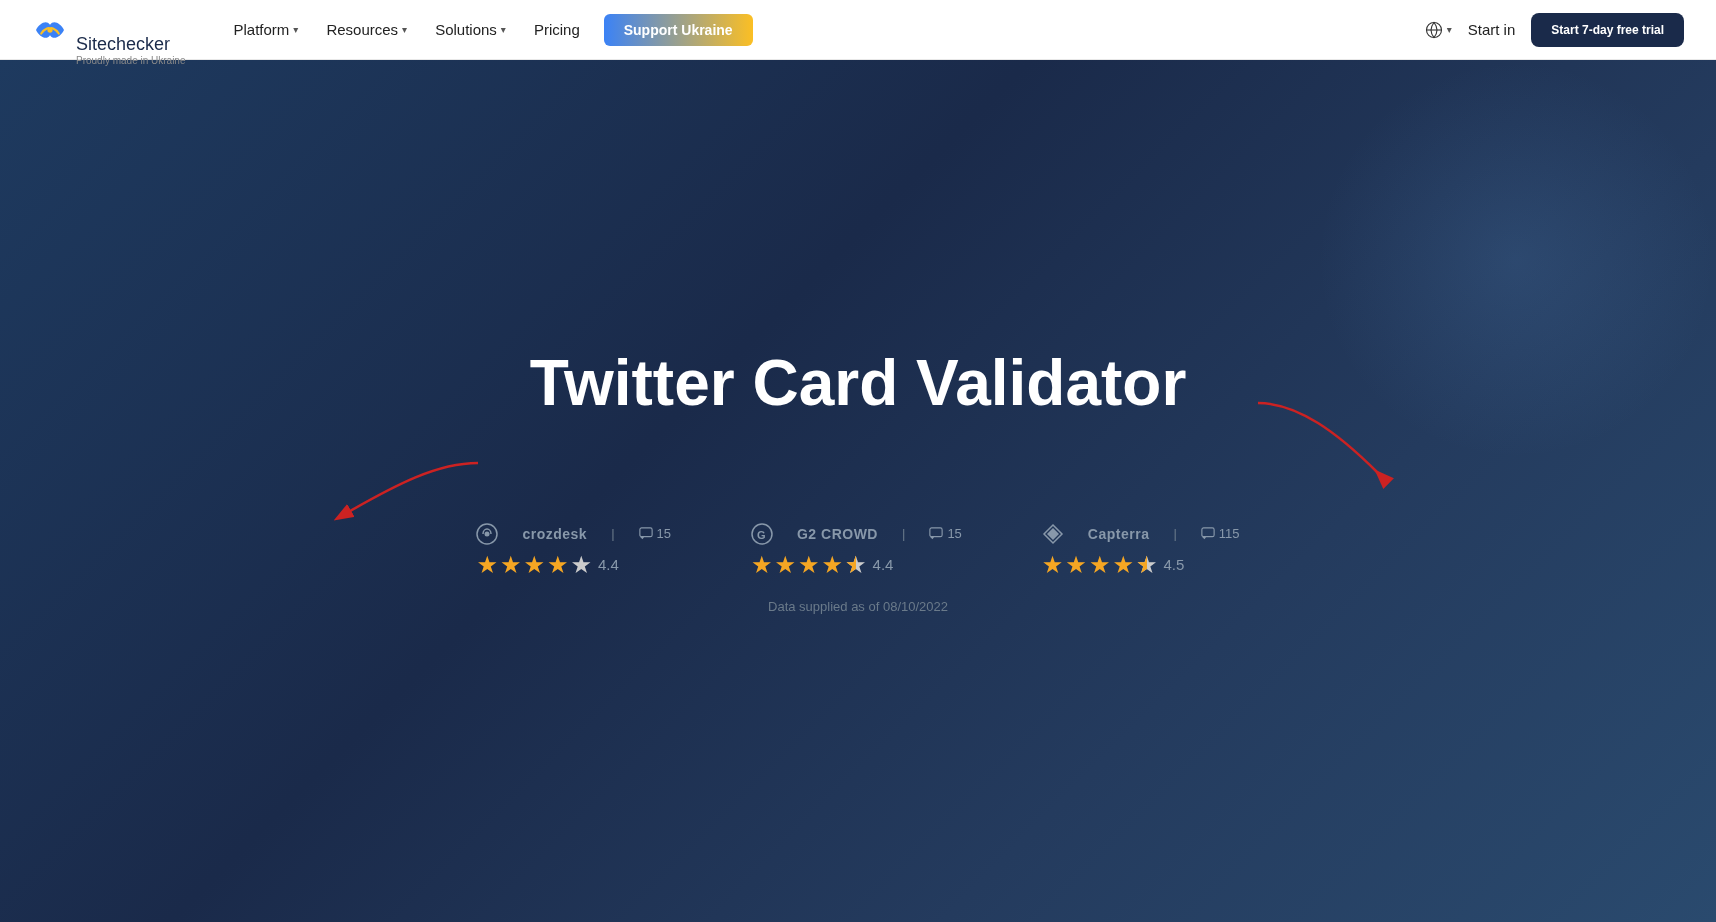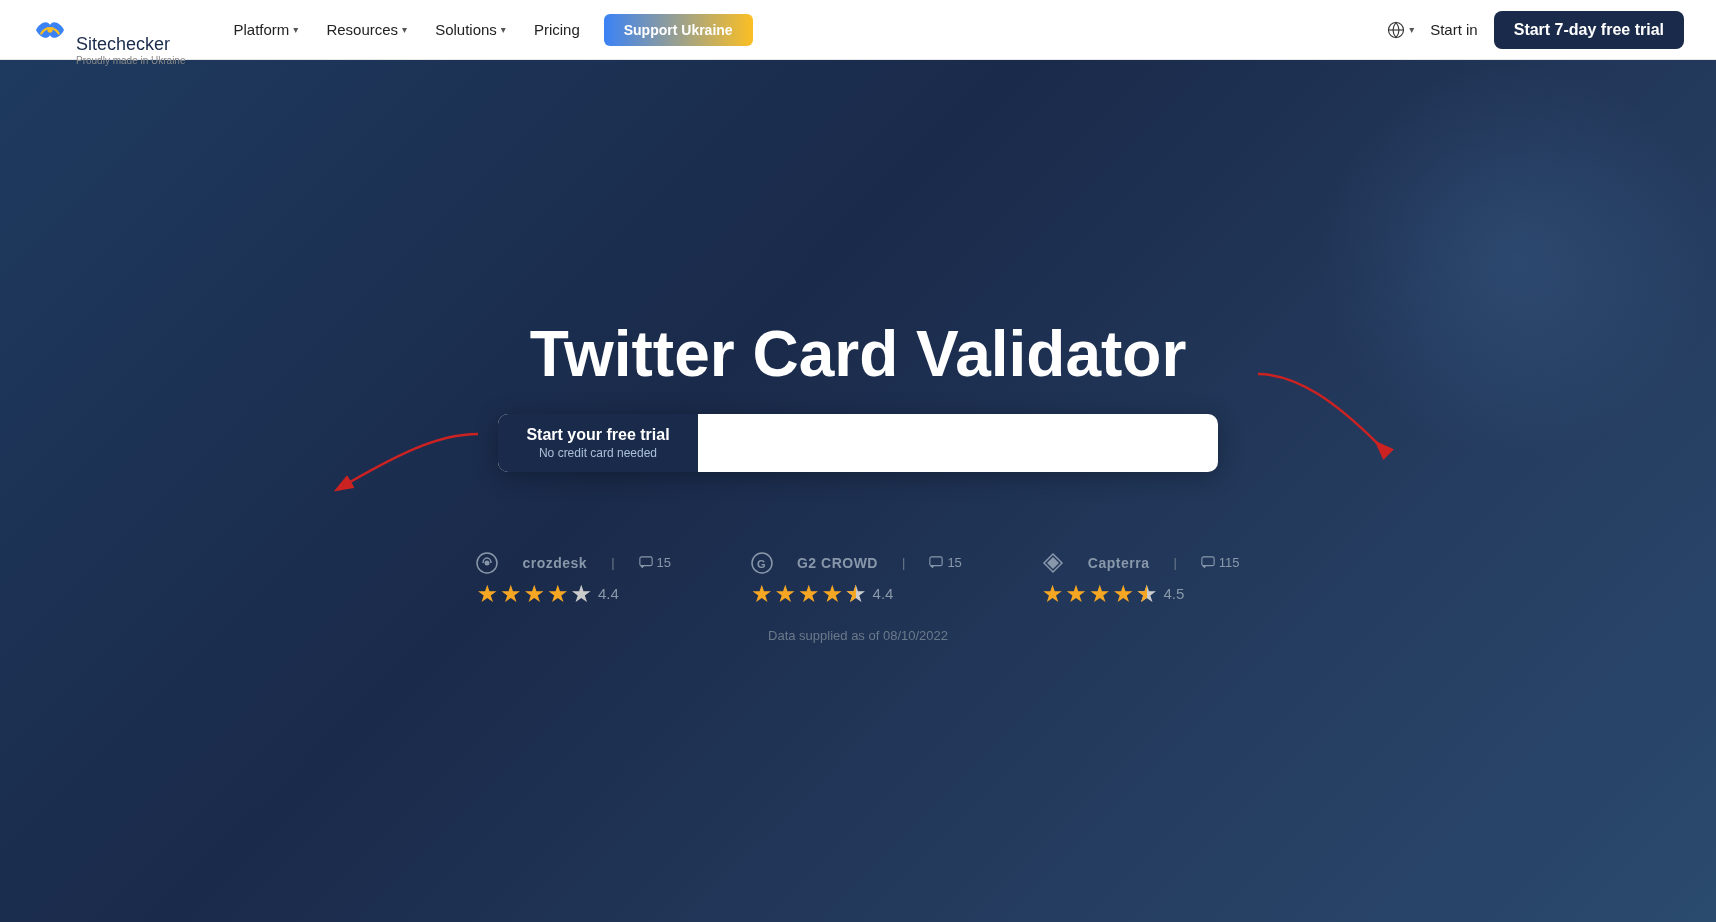--- a/index.html
+++ b/index.html
@@ -61,21 +61,21 @@
       background: none; border: none; cursor: pointer;
       font-size: 15px; color: #222;
     }
     .signin-link { font-size: 15px; color: #222; cursor: pointer; white-space: nowrap; }
     .trial-btn {
       background: #1a2a4a;
       color: #fff;
       border: none;
       border-radius: 8px;
       padding: 10px 20px;
-      font-size: 16px;
+      font-size: 12px;
       font-weight: 600;
       cursor: pointer;
       white-space: nowrap;
     }
 
     
     .hero {
       background: linear-gradient(135deg, #1e3a5f 0%, #1a2a4a 40%, #243b5e 70%, #2a4a6e 100%);
       min-height: 862px;
       display: flex;
@@ -239,24 +239,20 @@
     <svg class="red-arrow" style="right: -200px; top: -50px;" width="200" height="100">
       <defs>
         <marker id="ah2" markerWidth="8" markerHeight="8" refX="2" refY="3" orient="auto">
           <path d="M8,0 L8,6 L0,3 z" fill="#cc2222"></path>
         </marker>
       </defs>
       <path d="M 40,10 C 80,10 120,40 160,80" stroke="#cc2222" stroke-width="2.5" fill="none" marker-end="url(#ah2)"></path>
     </svg>
 
     <div class="search-box">
-      <button class="cta-btn">
-        <span class="cta-btn-main">Start your free trial</span>
-        <span class="cta-btn-sub">No credit card needed</span>
-      </button>
     </div>
   </div>
 
   <div class="ratings-section">
 
     <div class="rating-item">
       <div class="rating-header">
         <svg width="22" height="22" viewBox="0 0 22 22">
           <circle cx="11" cy="11" r="10" fill="none" stroke="#8898aa" stroke-width="1.5"></circle>
           <path d="M7 11 C7 8 9 6 11 6 C13 6 15 8 15 11" stroke="#8898aa" stroke-width="1.5" fill="none"></path>

